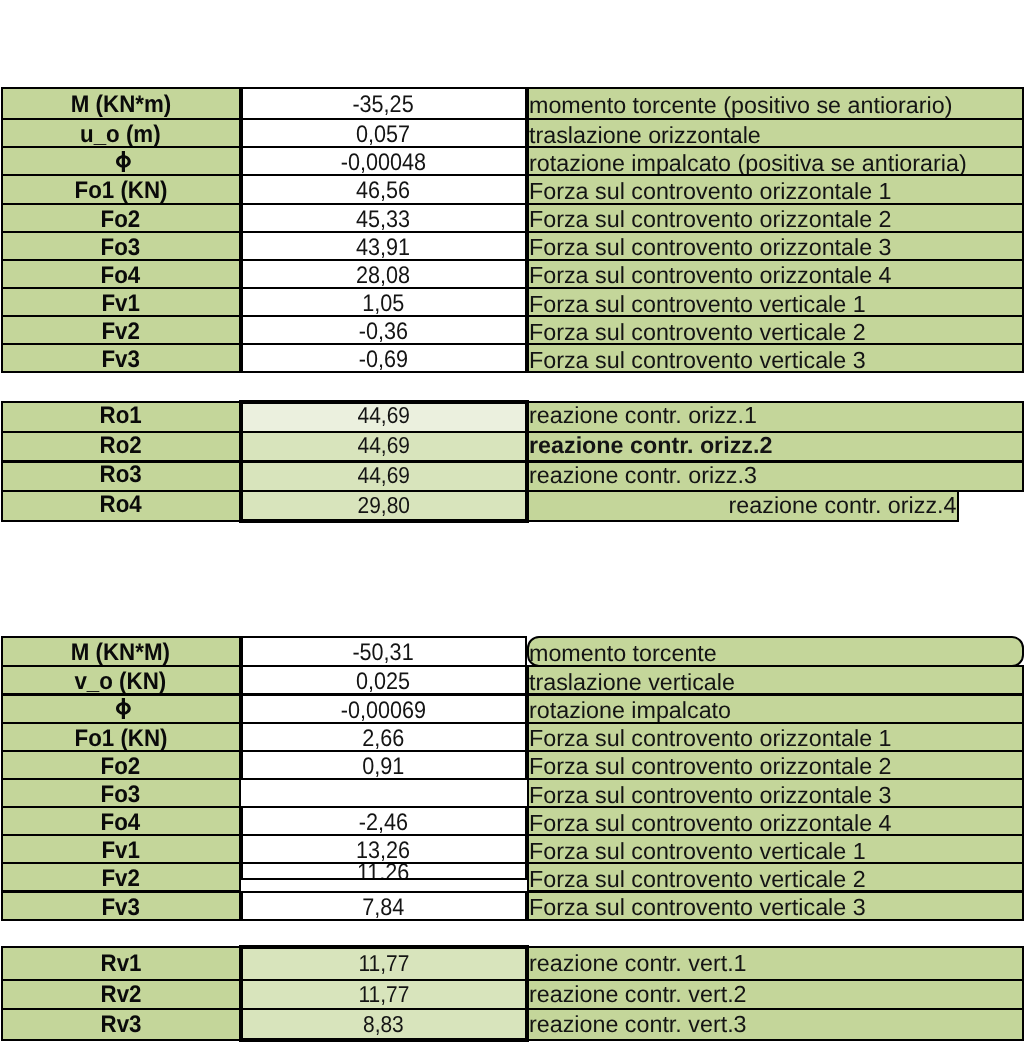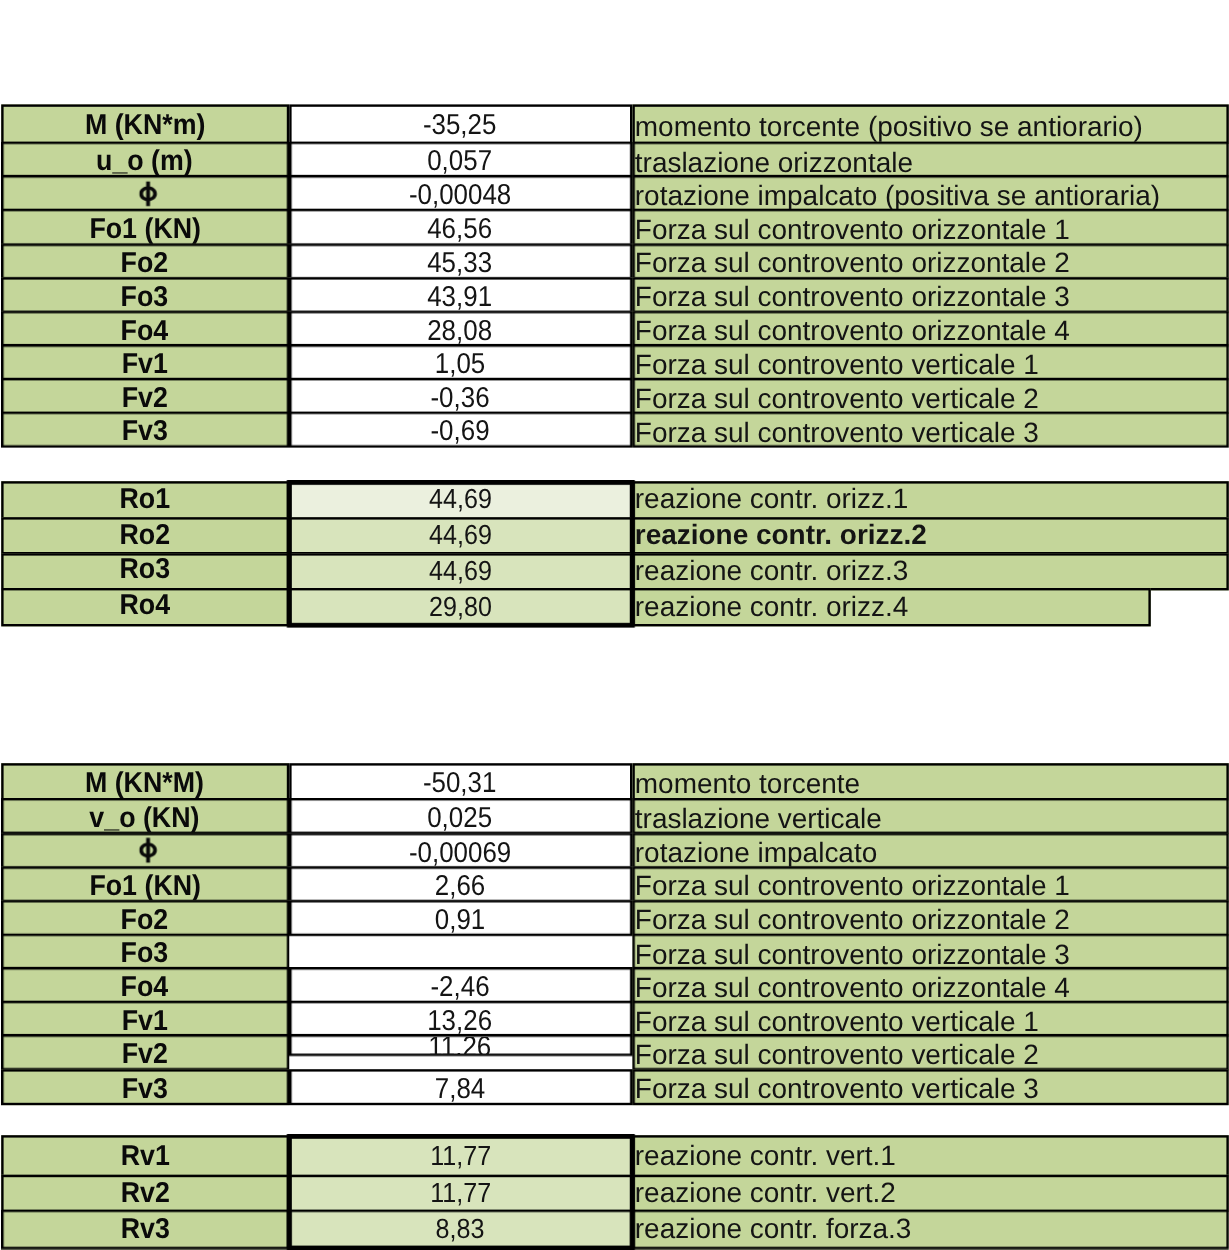--- a/index.html
+++ b/index.html
@@ -160,33 +160,33 @@
       </div>
       <div class="cell c-desc" style="left: 526.5px; top: 460.5px; width: 497px; height: 31.7px;">
         <span class="t" style="top: -1px;">reazione contr. orizz.3</span>
       </div>
       <div class="cell c-lab" style="left: 1px; top: 490.2px; width: 239.5px; height: 31.7px;">
         <span class="t" style="top: -1px;">Ro4</span>
       </div>
       <div class="cell c-val c-react" style="left: 240.5px; top: 490.2px; width: 286px; height: 31.7px;">
         <span class="t" style="top: -1px;">29,80</span>
       </div>
-      <div class="cell c-desc" style="left: 526.5px; top: 490.2px; width: 432px; height: 31.7px;">
+      <div class="cell c-desc" style="left: 526.5px; top: 490.2px; width: 432px; height: 31.7px; justify-content: flex-end;">
         <span class="t" style="top: -1px;">reazione contr. orizz.4</span>
       </div>
       <div class="reactbox" style="left: 238.5px; top: 400.1px; width: 290px; height: 122.8px;"></div>
     </div>
   <div class="tbl" id="tbl2" style="left: 0px; top: 0px;">
       <div class="cell c-lab" style="left: 1px; top: 635.5px; width: 239.5px; height: 31.9px;">
         <span class="t">M (KN*M)</span>
       </div>
       <div class="cell c-val" style="left: 240.5px; top: 635.5px; width: 286px; height: 31.9px;">
         <span class="t">-50,31</span>
       </div>
-      <div class="cell c-desc" style="left: 526.5px; top: 635.5px; width: 497px; height: 31.9px;">
+      <div class="cell c-desc" style="left: 526.5px; top: 635.5px; width: 497px; height: 31.9px; border-radius: 12px;">
         <span class="t">momento torcente</span>
       </div>
       <div class="cell c-lab" style="left: 1px; top: 665.4px; width: 239.5px; height: 30.1px;">
         <span class="t">v_o (KN)</span>
       </div>
       <div class="cell c-val" style="left: 240.5px; top: 665.4px; width: 286px; height: 30.1px;">
         <span class="t">0,025</span>
       </div>
       <div class="cell c-desc" style="left: 526.5px; top: 665.4px; width: 497px; height: 30.1px;">
         <span class="t">traslazione verticale</span>
@@ -286,17 +286,17 @@
       <div class="cell c-desc" style="left: 526.5px; top: 979px; width: 497px; height: 31.3px;">
         <span class="t" style="top: 0px;">reazione contr. vert.2</span>
       </div>
       <div class="cell c-lab" style="left: 1px; top: 1008.3px; width: 239.5px; height: 32.6px;">
         <span class="t" style="top: 0px;">Rv3</span>
       </div>
       <div class="cell c-val c-react" style="left: 240.5px; top: 1008.3px; width: 286px; height: 32.6px;">
         <span class="t" style="top: 0px;">8,83</span>
       </div>
       <div class="cell c-desc" style="left: 526.5px; top: 1008.3px; width: 497px; height: 32.6px;">
-        <span class="t" style="top: 0px;">reazione contr. forza.3</span>
+        <span class="t" style="top: 0px;">reazione contr. vert.3</span>
       </div>
       <div class="reactbox" style="left: 238.5px; top: 945.3px; width: 290px; height: 96.6px;"></div>
     </div>
 </div>
 
 </body></html>

